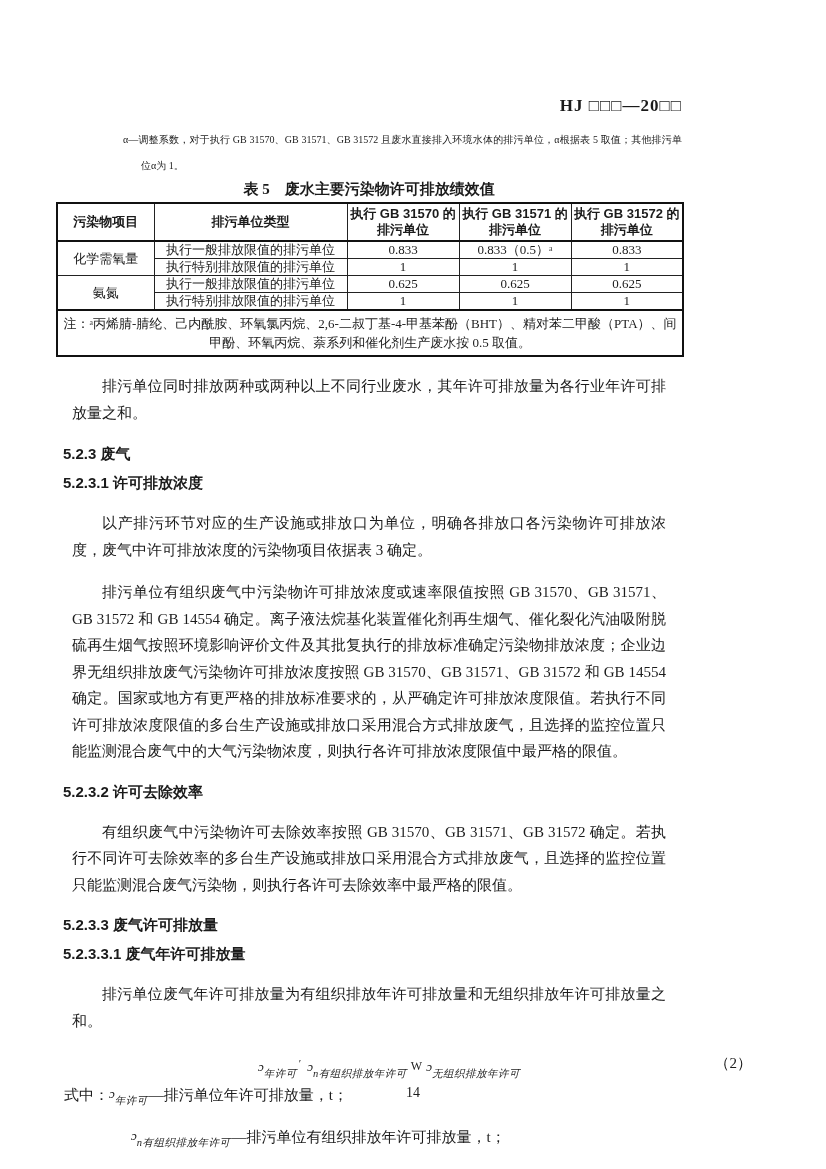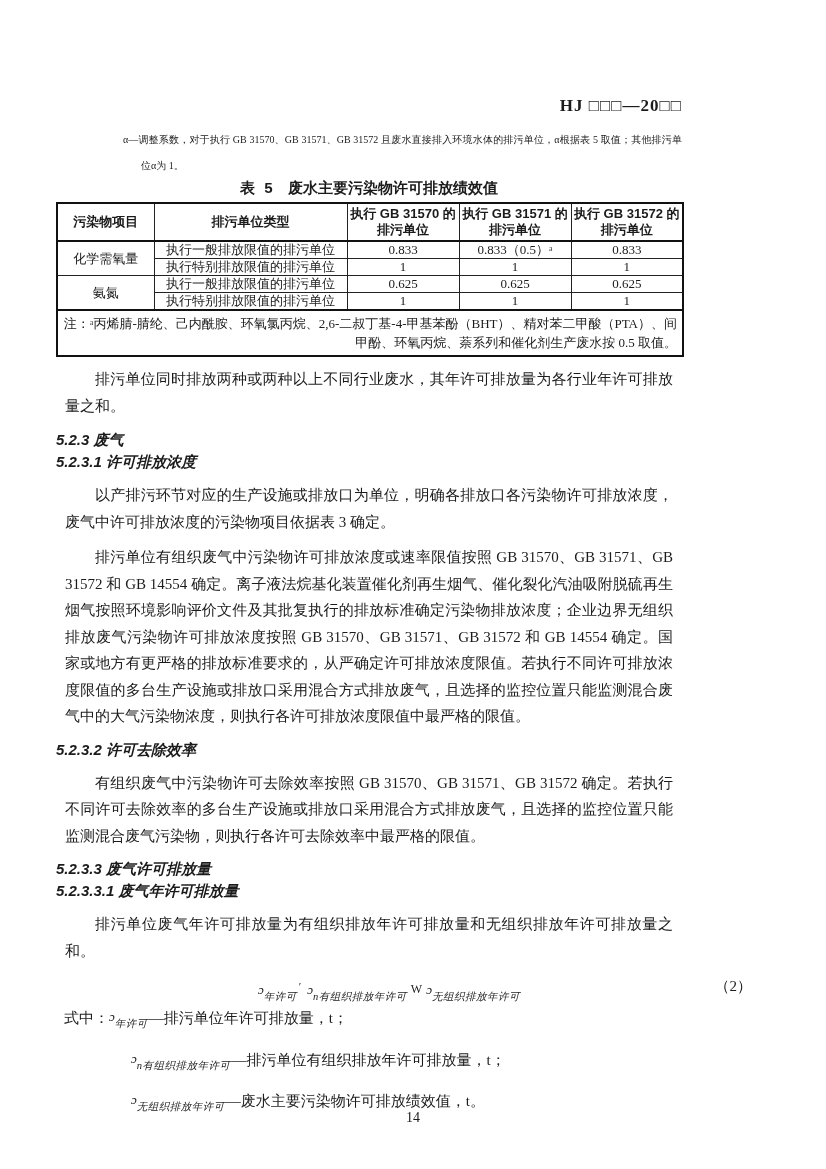--- a/index.html
+++ b/index.html
@@ -22,21 +22,21 @@
   }
   .alpha-note{
     margin-top:10px;
     font-size:10px;line-height:26px;
     text-align:justify;
     padding-left:85px;text-indent:-18px;
   }
   .tbl-caption{
     margin-top:0;
     text-align:center;
-    font-family:Liberation Mono, monospace;
+    font-family:Liberation Serif, serif;
     font-weight:bold;font-size:15px;line-height:21px;
   }
   table.t5{
     margin-top:2px;
     border-collapse:collapse;
     width:626px;table-layout:fixed;
     border:2px solid #111;
   }
   table.t5 th,table.t5 td{
     border:1px solid #222;
@@ -44,58 +44,57 @@
     padding:0 2px;
     font-size:13px;
   }
   table.t5 th{
     font-family:"Liberation Sans","DejaVu Sans",sans-serif;
     font-weight:bold;line-height:16px;height:36px;
     border-bottom:2px solid #111;
   }
   table.t5 td{line-height:16px;height:16px;font-family:"Liberation Serif","DejaVu Serif",serif;}
   table.t5 td.note-cell{
-    text-align:right;line-height:19px;height:auto;
+    text-align:center;line-height:19px;height:auto;
     padding:3px 5px;border-top:2px solid #111;
   }
   .col-pollutant{width:97px;}
   .col-type{width:193px;}
   .col-v{width:112px;}
   .para{
     font-size:15px;line-height:26.5px;
-    text-align:justify;text-indent:2em;margin:9px;
+    text-align:justify;text-indent:2em;margin:16px;
   }
   .para.mixed-body{line-height:27px;}
   .mixed-title{margin-top:16px;font-size:15px;line-height:26px;text-indent:2em;}
   h4.sec{
     font-family:"Liberation Sans","DejaVu Sans",sans-serif;
     font-weight:bold;font-size:15px;line-height:22px;
-    margin:0;
-    font-style:italic;
+    margin:7px;
   }
   .mt6{margin-top:6px;} .mt10{margin-top:10px;} .mt2{margin-top:2px;}
   .formula-row{
     position:relative;
     margin-top:8px;height:26px;line-height:26px;
     text-align:center;font-size:14px;
     padding-left:40px;
   }
   .fsym{font-style:italic;font-size:13px;vertical-align:2px;}
   .fsub{font-style:italic;font-size:10.5px;vertical-align:-4px;letter-spacing:0.5px;}
   .fop1{font-size:11px;vertical-align:6px;padding:0 6px 0 2px;}
   .fop2{font-size:12px;vertical-align:3px;padding:0 4px;}
   .formula-num{position:absolute;right:-70px;top:0;font-size:15px;font-style:normal;}
   .defs{font-size:15px;}
   .def-line{line-height:27px;text-align:left;}
   .def-first{margin-top:4px;padding-left:8px;}
   .def-rest{padding-left:75px;}
   .def-line .fsym{font-size:13px;}
   .dash{padding:0 1px;}
   .page-number{
-    position:absolute;left:0;top:1110px;width:826px;
+    position:absolute;left:0;top:1085px;width:826px;
     text-align:center;font-size:14px;
   }
 </style>
 </head>
 <body>
 
 <div class="page">
   <div class="content">
 
     <div class="doc-header">HJ □□□—20□□</div>

